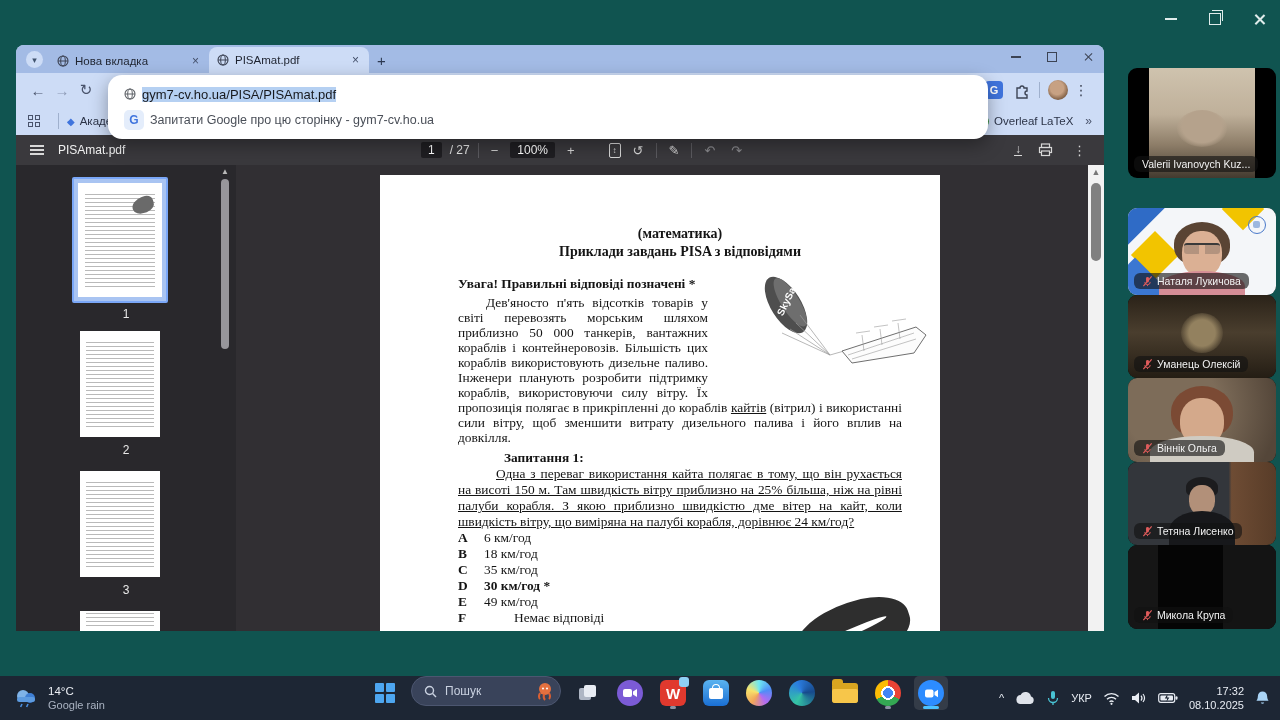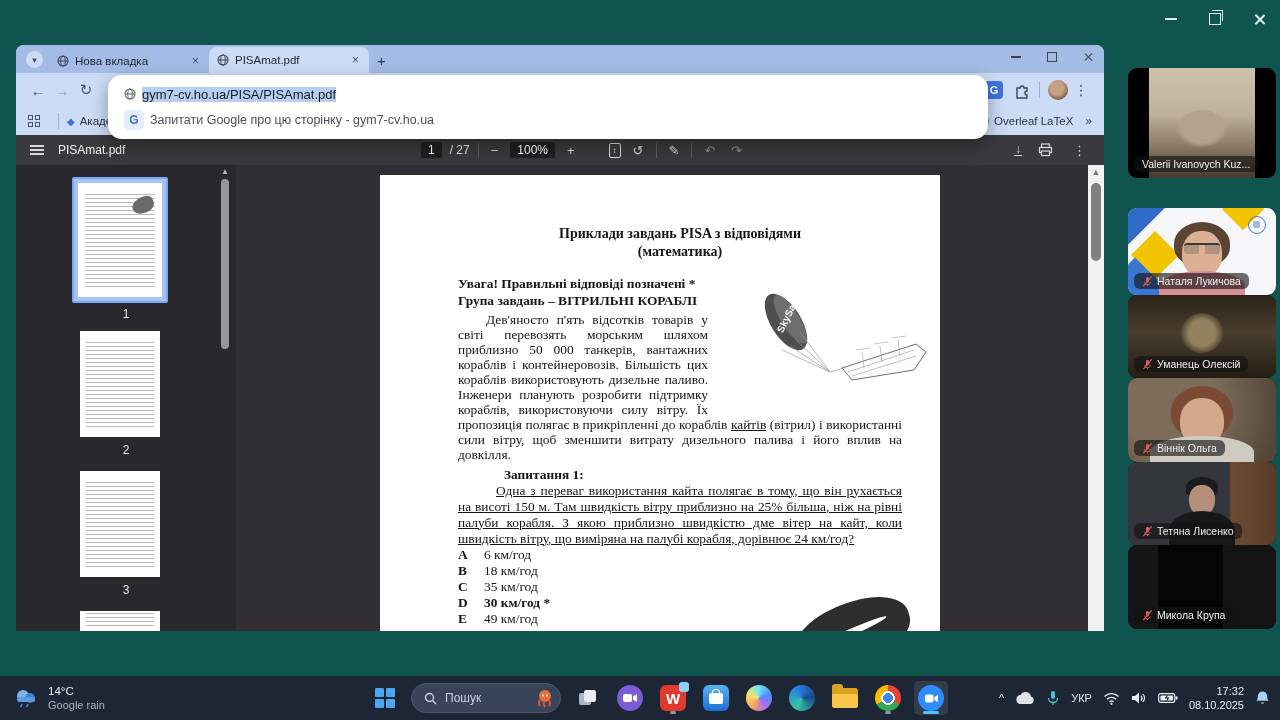--- a/index.html
+++ b/index.html
@@ -143,21 +143,21 @@
   .v5-body{position:absolute;left:50%;bottom:-6px;width:66px;height:40px;margin-left:-33px;border-radius:50% 50% 0 0;background:#17181b;}
   .v5-face{position:absolute;left:50%;bottom:30px;width:26px;height:30px;margin-left:-13px;border-radius:46%;background:#b29079;}
   .v5-hair{position:absolute;left:50%;bottom:48px;width:32px;height:20px;margin-left:-16px;border-radius:50% 50% 30% 30%;background:#1c1c1e;}
   .v6-bg{background:linear-gradient(90deg,#161616 0 20%,#050505 20% 64%,#141414 64%);}
 
   
   #taskbar{position:absolute;left:0;bottom:0;width:1280px;height:44px;background:#1d2634;display:flex;align-items:center;}
   #weather{position:absolute;left:12px;display:flex;align-items:center;gap:8px;cursor:pointer;}
   #weather .wt{color:#eceff5;font-size:11.5px;line-height:1.25;}
   #weather .wd{color:#aab3c2;font-size:11px;line-height:1.2;}
-  #apps{position:absolute;left:368px;display:flex;align-items:center;gap:9px;height:44px;}
+  #apps{position:absolute;left:368px;display:flex;align-items:flex-start;gap:9px;height:44px;}
   .tbi{width:34px;height:34px;border-radius:5px;display:flex;flex-direction:column;align-items:center;justify-content:center;cursor:pointer;position:relative;}
   .runbar{position:absolute;bottom:1px;left:50%;width:6px;height:3px;margin-left:-3px;border-radius:2px;background:#8b93a3;}
   .tbi.active{background:rgba(255,255,255,.10);}
   .tbi.active .runbar{width:16px;margin-left:-8px;background:#4cc2ff;}
   .startgrid{display:grid;grid-template-columns:9px 9px;grid-gap:2px;}
   .startgrid span{width:9px;height:9px;background:#4da6f0;border-radius:1px;}
   #searchpill{width:150px;height:30px;border-radius:15px;background:#39435a;border:1px solid #4c5670;display:flex;align-items:center;padding:0 4px 0 12px;gap:8px;cursor:pointer;box-sizing:border-box;}
   #searchpill .ph{color:#c9d1e0;font-size:12px;flex:1;}
   .purple-app{width:26px;height:26px;border-radius:50%;background:#7b5bd6;display:flex;align-items:center;justify-content:center;}
   .wps{width:26px;height:26px;border-radius:6px;background:#e0392e;color:#fff;font-weight:bold;font-size:15px;display:flex;align-items:center;justify-content:center;position:relative;}
@@ -342,24 +342,23 @@
             </div>
         </div>
         <div id="thumb-sb">
           <div class="arr">▲</div>
           <div class="th"></div>
         </div>
       </div>
 
       <div id="docpage">
         <div id="docinner">
+          <div class="doc-title">(математика)</div>
           <div class="doc-title">Приклади завдань PISA з відповідями</div>
-          <div class="doc-title">(математика)</div>
           <div class="doc-note">Увага! Правильні відповіді позначені *</div>
-          <div class="doc-group">Група завдань – ВІТРИЛЬНІ КОРАБЛІ</div>
           <p class="doc-p">
             <span class="doc-img">
               <svg width="186" height="118" viewBox="0 0 186 118">
                 <g transform="rotate(-32 42 34)">
                   <ellipse cx="42" cy="34" rx="15" ry="32" fill="#4e4e4e"></ellipse>
                   <ellipse cx="47" cy="34" rx="9" ry="28" fill="#6e6e6e"></ellipse>
                 </g>
                 <text x="34" y="46" transform="rotate(-64 36 42)" font-size="10" font-weight="bold" fill="#ffffff" font-family="Liberation Sans, sans-serif">SkySails</text>
                 <g stroke="#9a9a9a" stroke-width="0.7" fill="none">
                   <path d="M38 62 L86 84"></path>

